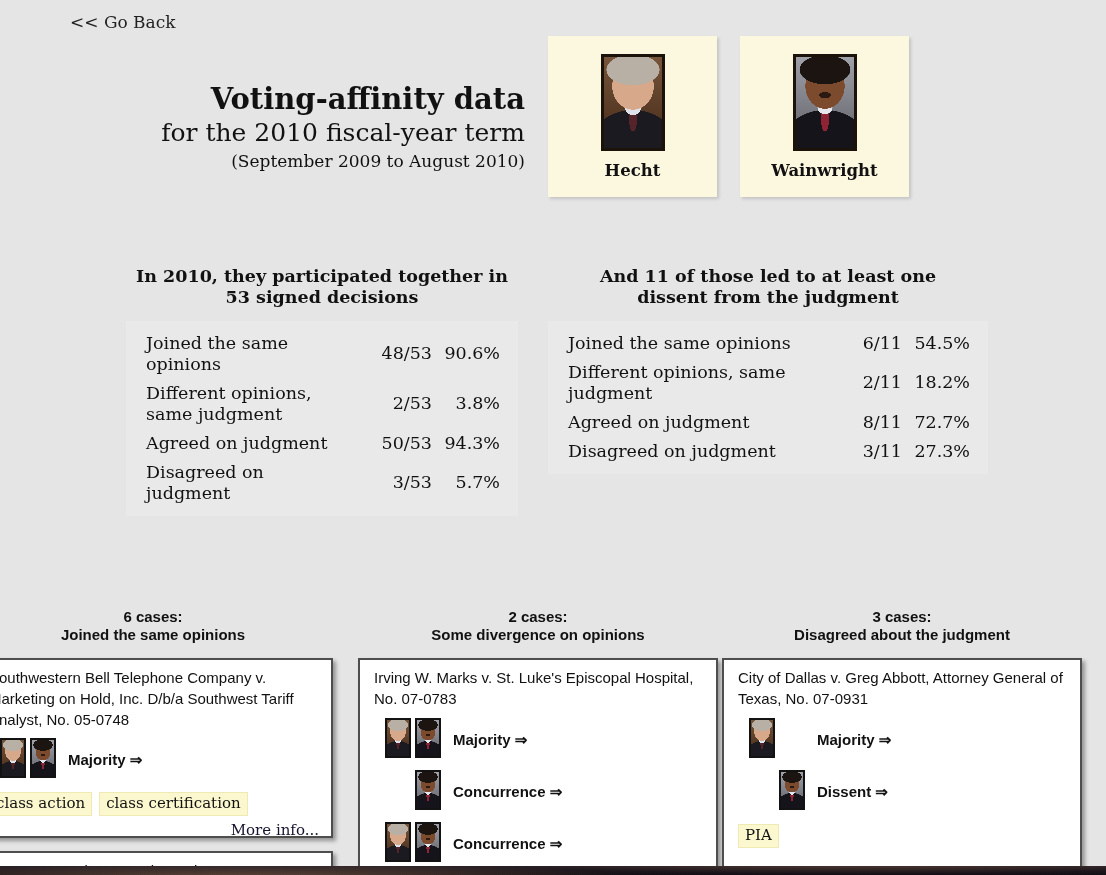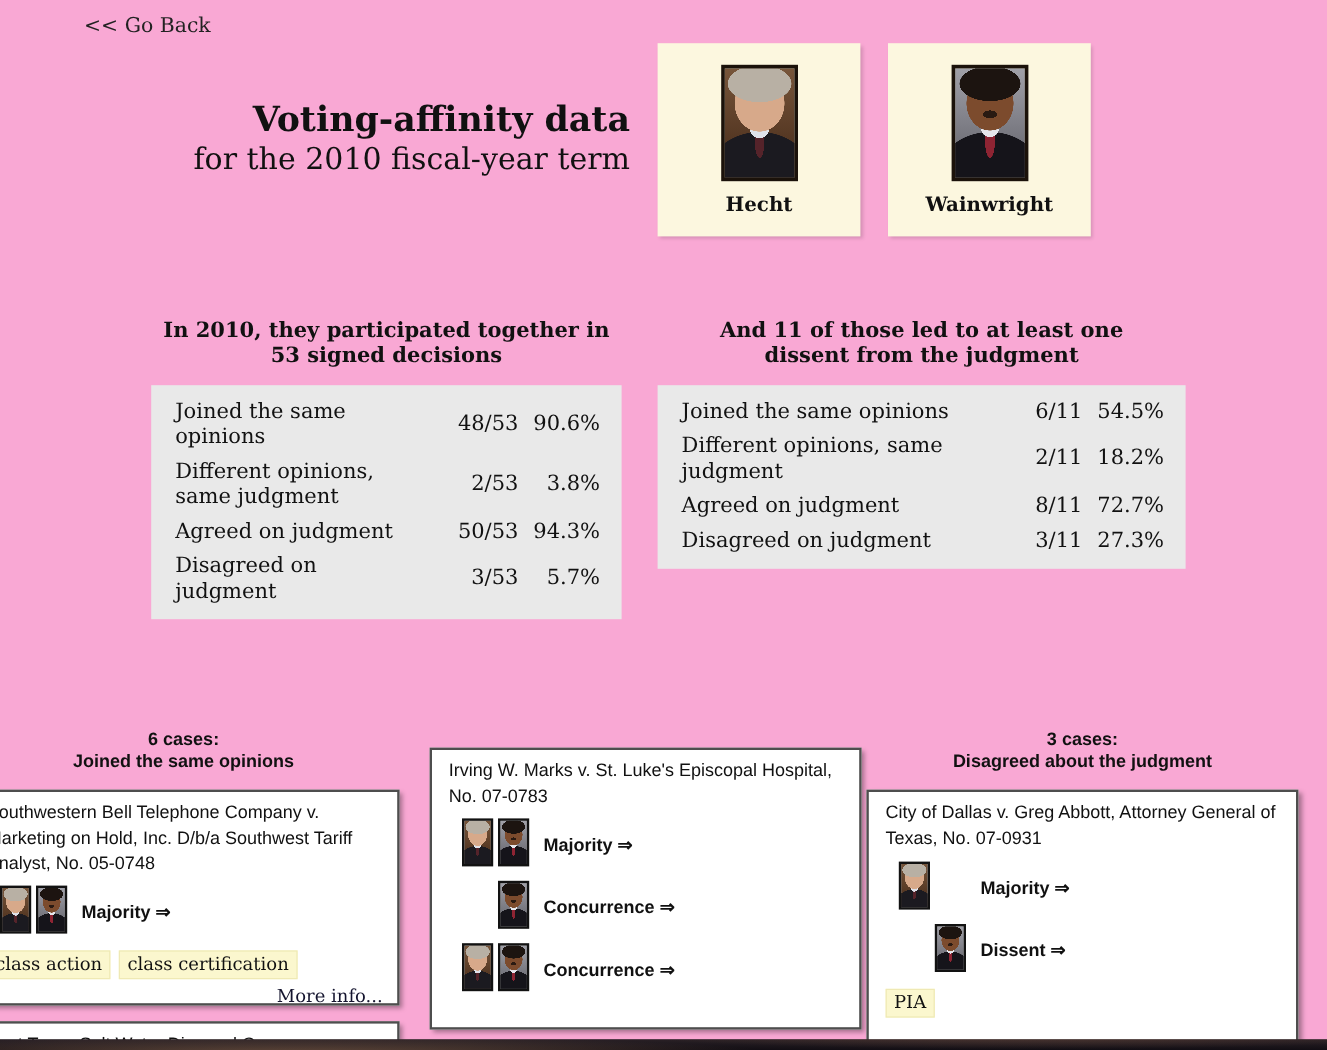--- a/index.html
+++ b/index.html
@@ -1,19 +1,19 @@
 <!DOCTYPE html>
 <html><head>
 <meta charset="utf-8">
 <style>
   * { margin:0; padding:0; box-sizing:border-box; }
   html,body { background:#fff; }
   .page {
     position:relative; width:1106px; height:875px; overflow:hidden;
-    background:#f9a8d4; font-family:"DejaVu Serif","Liberation Serif",serif; color:#111;
+    background:#e5e5e5; font-family:"DejaVu Serif","Liberation Serif",serif; color:#111;
   }
   
   .go-back {
     position:absolute; left:70px; top:12px; font-size:17px; color:#222;
     text-decoration:none; cursor:pointer;
   }
   .title-block { position:absolute; left:140px; top:84px; width:385px; text-align:right; }
   .title-main { font-size:29px; font-weight:bold; line-height:1.1; }
   .title-sub  { font-size:25px; line-height:1.15; margin-top:3px; }
   .title-date { font-size:17px; line-height:1.2; margin-top:3px; }
@@ -98,20 +98,21 @@
 </head>
 <body>
 
 <div class="page">
 
   <a class="go-back">&lt;&lt; Go Back</a>
 
   <div class="title-block">
     <div class="title-main">Voting-affinity data</div>
     <div class="title-sub">for the 2010 fiscal-year term</div>
+    <div class="title-date">(September 2009 to August 2010)</div>
   </div>
 
   <div class="judge-card hecht-card">
     <span class="portrait p-lg hecht-photo"></span>
     <div class="judge-name">Hecht</div>
   </div>
   <div class="judge-card wain-card">
     <span class="portrait p-lg wain-photo"></span>
     <div class="judge-name">Wainwright</div>
   </div>
@@ -191,20 +192,24 @@
         <span class="tag-chip">class action</span><span class="tag-chip">class certification</span>
       </div>
       <div class="more-info">More info...</div>
     </div>
     <div class="case-card h100">
       <div class="case-title">East Texas Salt Water Disposal Company</div>
     </div>
   </div>
 
   <div class="case-col c2">
+    <div class="col-header">
+      <div>2 cases:</div>
+      <div>Some divergence on opinions</div>
+    </div>
     <div class="case-card h235">
       <div class="case-title">Irving W. Marks v. St. Luke's Episcopal Hospital, No. 07-0783</div>
       <div class="vote-row">
         <span class="slot"><span class="portrait p-sm hecht-photo"></span></span>
         <span class="slot"><span class="portrait p-sm wain-photo"></span></span>
         <span class="vote-label">Majority ⇒</span>
       </div>
       <div class="vote-row">
         <span class="slot"></span>
         <span class="slot"><span class="portrait p-sm wain-photo"></span></span>

